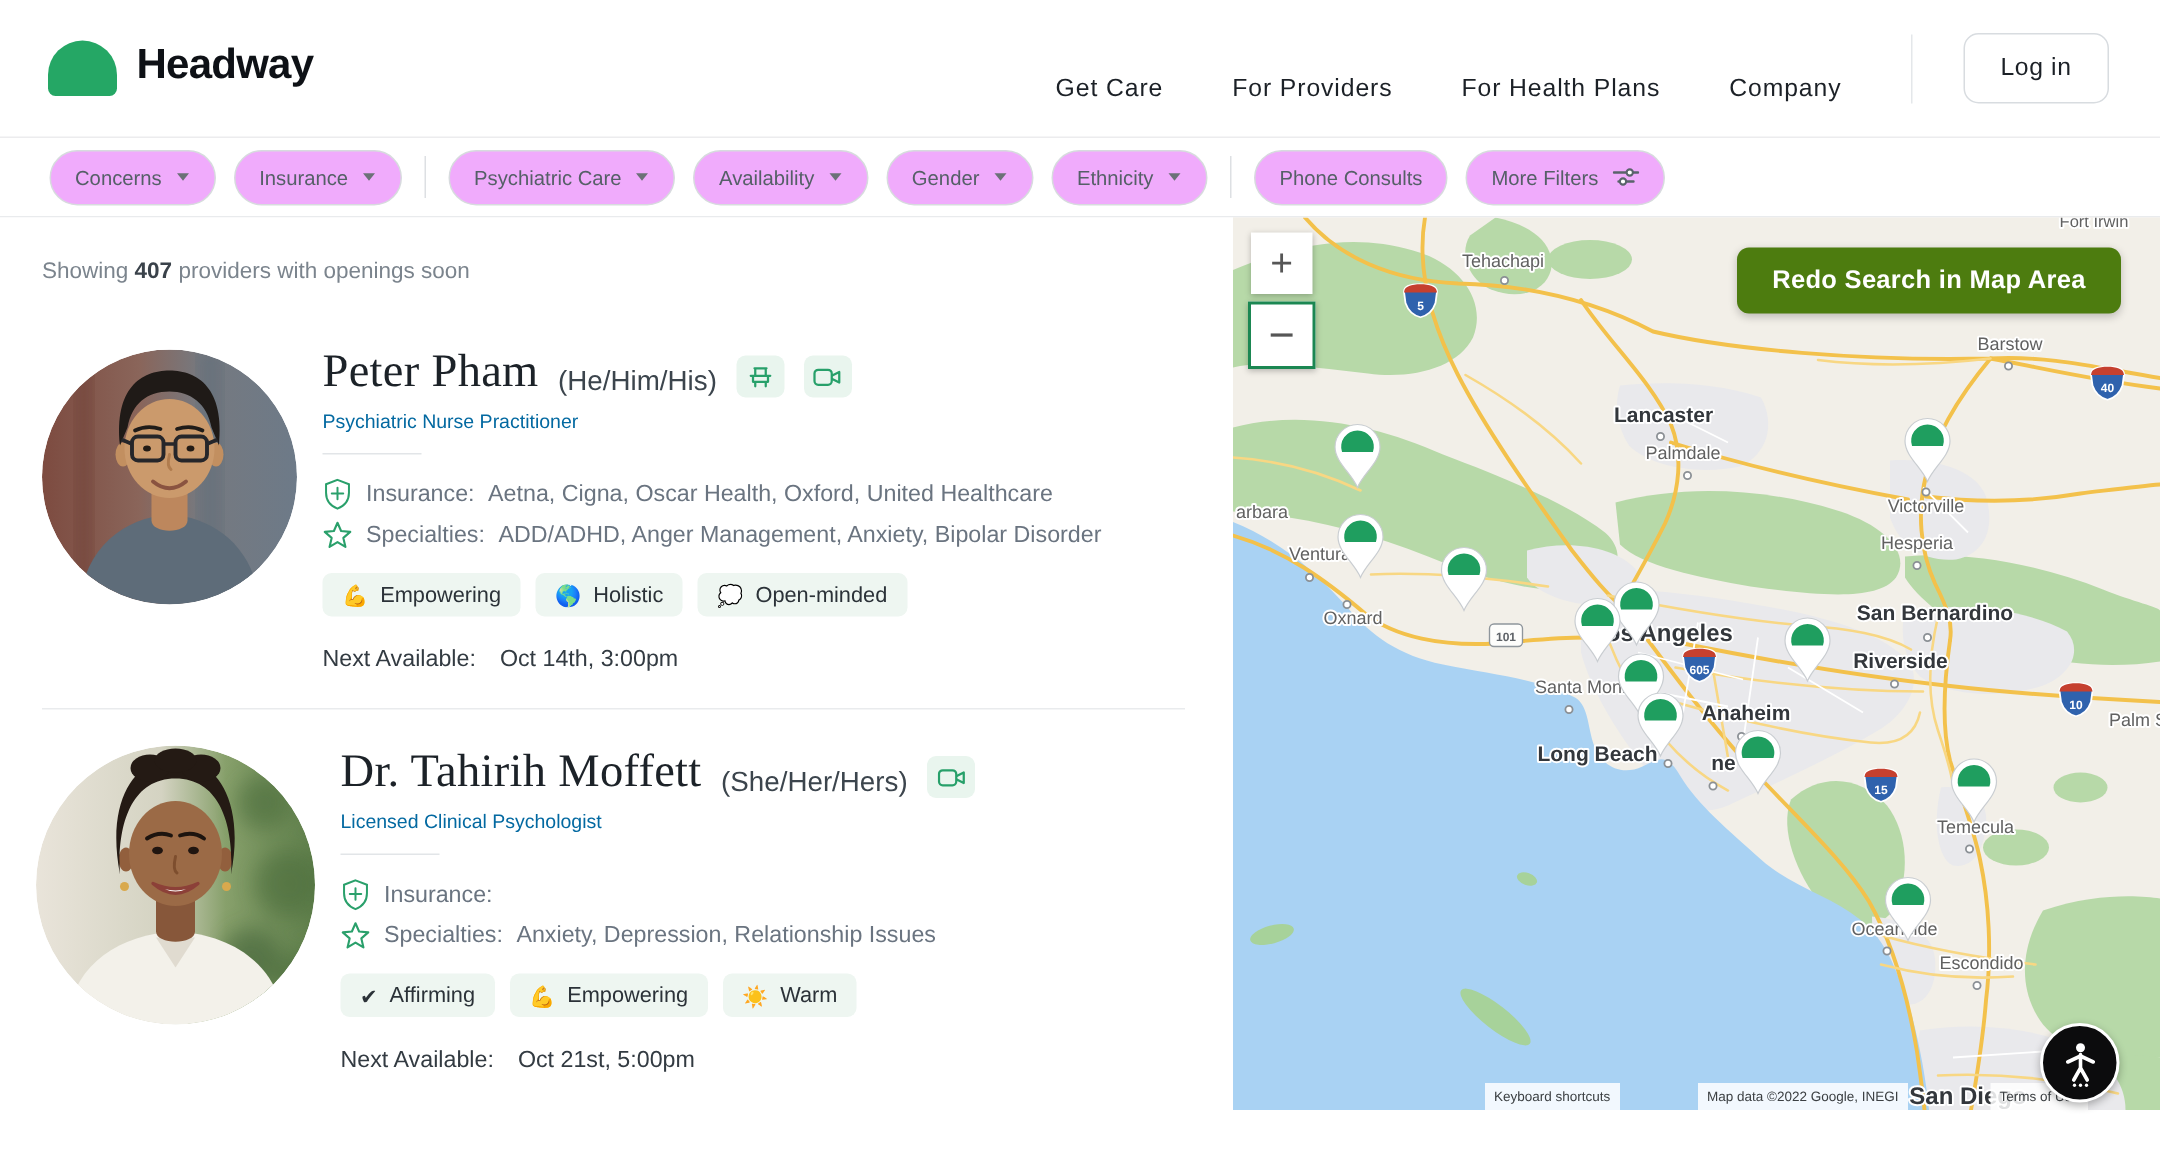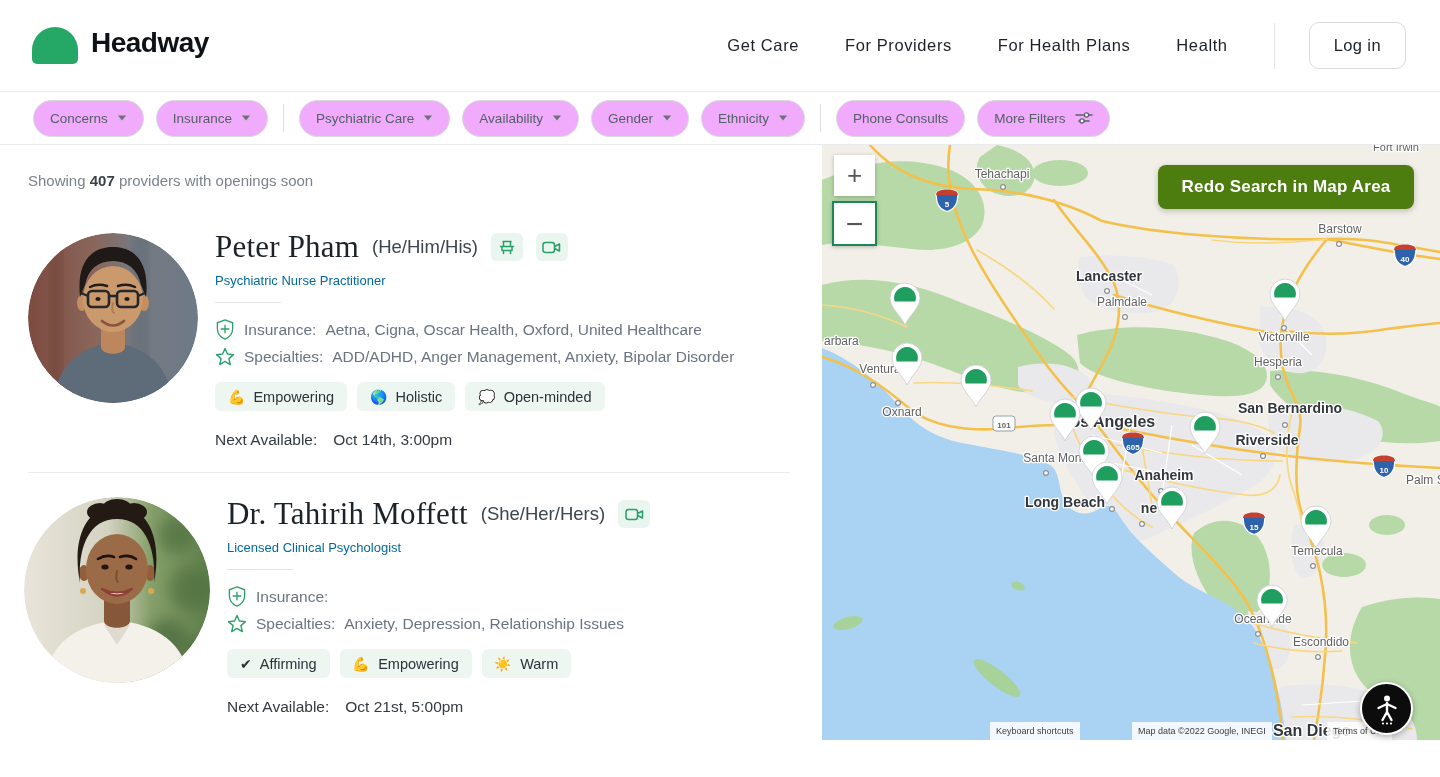--- a/index.html
+++ b/index.html
@@ -3,21 +3,21 @@
 <meta charset="utf-8">
 <style>
   * { margin:0; padding:0; box-sizing:border-box; }
   html,body { width:1440px; height:777px; background:#fff; font-family:"Liberation Sans",sans-serif; overflow:hidden; position:relative; }
 
   
   .header { position:absolute; left:0; top:0; width:1440px; height:92px; border-bottom:1px solid #ececee; display:flex; align-items:center; padding:0 34px 0 32px; background:#fff; }
   .brand { display:flex; gap:13px; }
   .brand-mark { width:46px; height:37px; background:#25a765; border-radius:23px 23px 5px 5px; }
   .brand-name { font-size:28px; font-weight:800; color:#0e1116; letter-spacing:-0.5px; }
-  .nav { margin-left:auto; display:flex; align-items:center; gap:46px; }
+  .nav { margin-left:auto; display:flex; align-items:flex-end; gap:46px; }
   .nav-link { font-size:16.5px; color:#1c2127; letter-spacing:0.6px; cursor:pointer; white-space:nowrap; }
   .nav-sep { width:1px; height:46px; background:#e4e7ea; margin:0 -12px 0 0; }
   .login-btn { border:1px solid #d8dce0; border-radius:10px; background:#fff; padding:13px 24px; font-size:16.5px; color:#1c2127; letter-spacing:0.4px; cursor:pointer; }
 
   
   .filterbar { position:absolute; left:0; top:92px; width:1440px; height:53px; border-bottom:1px solid #e9ebed; display:flex; align-items:center; padding-left:33px; gap:12px; background:#fff; }
   .chip { display:flex; align-items:center; gap:9px; height:37px; padding:0 16px; border:1px solid #d7dbde; border-radius:19px; background:#f0abfc; font-size:13.5px; color:#555f67; cursor:pointer; white-space:nowrap; }
   .chip svg { flex:none; }
   .fgroup-sep { width:1px; height:28px; background:#dde0e3; margin:0 3px; }
 
@@ -28,21 +28,21 @@
 
   .avatar { position:absolute; border-radius:50%; overflow:hidden; }
   .avatar svg { display:block; }
   .av1 { left:28px; top:88px; width:170px; height:170px; }
   .av2 { left:24px; top:352px; width:186px; height:186px; }
 
   .card-content { position:absolute; width:590px; }
   .cc1 { left:215px; top:84px; }
   .cc2 { left:227px; top:351px; }
 
-  .name-row { display:flex; align-items:center; gap:13px; }
+  .name-row { display:flex; align-items:flex-end; gap:13px; }
   .p-name { font-family:"Liberation Serif",serif; font-size:31px; color:#1c2228; letter-spacing:0.2px; }
   .p-pronouns { font-size:18.5px; color:#3c454d; }
   .badge { width:32px; height:28px; border-radius:6px; background:#e9f5ee; display:flex; align-items:center; justify-content:center; }
   .p-title { margin-top:8px; font-size:13px; color:#0369a1; }
   .mini-divider { margin-top:14px; width:66px; height:1px; background:#e2e5e8; }
   .info { margin-top:13px; }
   .info-row { display:flex; align-items:center; gap:9px; height:27px; font-size:15.5px; color:#6a7480; }
   .tags { margin-top:12px; display:flex; gap:10px; }
   .tag { display:flex; align-items:center; gap:8px; height:29px; padding:0 13px; background:#eef6f1; border-radius:6px; font-size:14.5px; color:#2b3238; }
   .tag-emoji { font-size:14px; }
@@ -73,21 +73,21 @@
 
 <div class="header">
   <div class="brand">
     <div class="brand-mark"></div>
     <div class="brand-name">Headway</div>
   </div>
   <div class="nav">
     <div class="nav-link">Get Care</div>
     <div class="nav-link">For Providers</div>
     <div class="nav-link">For Health Plans</div>
-    <div class="nav-link">Health</div>
+    <div class="nav-link">Company</div>
     <div class="nav-sep"></div>
     <button class="login-btn">Log in</button>
   </div>
 </div>
 
 <div class="filterbar">
   <div class="chip">
     <span>Concerns</span>
     <svg width="10" height="6" viewBox="0 0 10 6">
         <polygon points="1,0.5 9,0.5 5,5.5" fill="#6b7177"></polygon>

